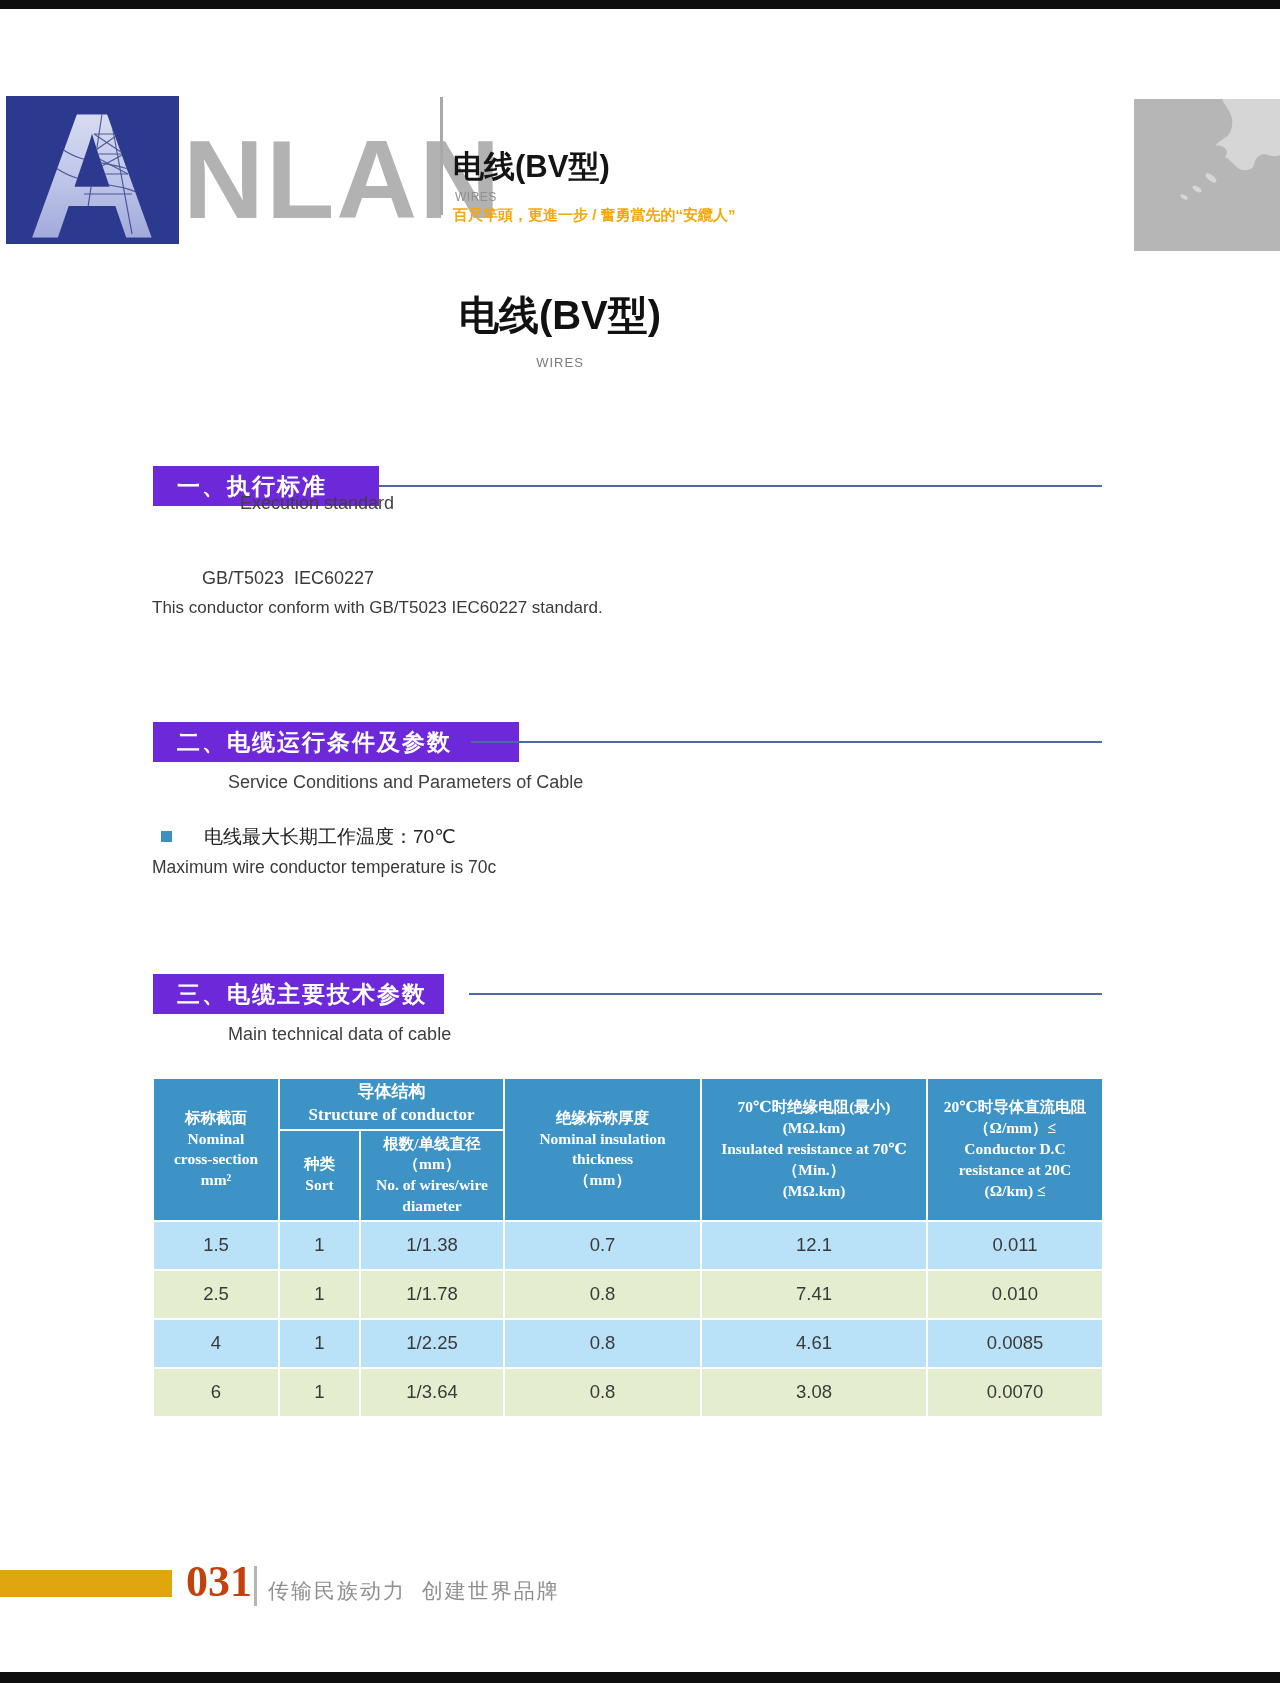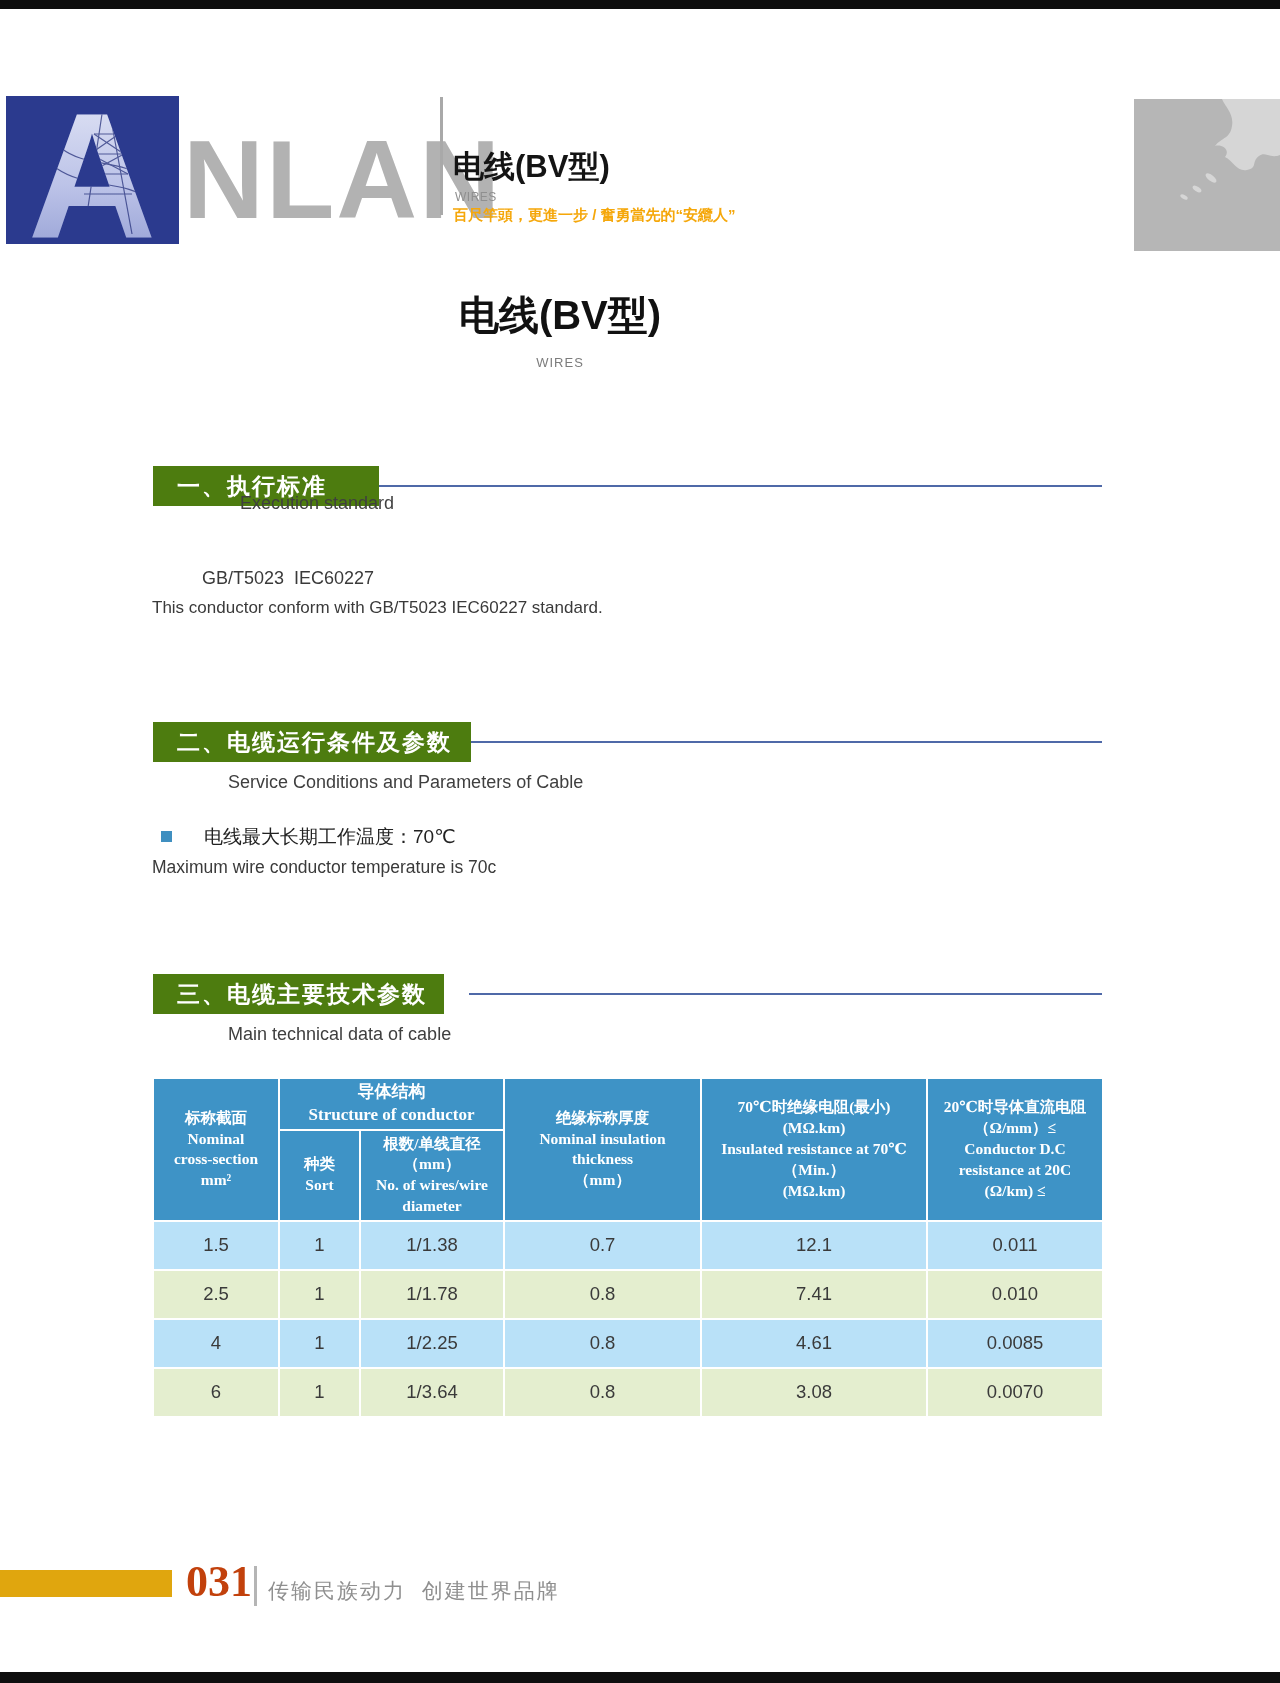--- a/index.html
+++ b/index.html
@@ -25,21 +25,21 @@
   .prod-en { left:455px; top:190px; font-size:12px; color:#8f8f8f; letter-spacing:0.5px; }
   .tagline { left:453px; top:206px; font-size:15px; font-weight:bold; color:#f5a70a; white-space:pre; }
   .map-box { left:1134px; top:99px; width:146px; height:152px; }
 
   
   .hero { left:0; top:288px; width:1120px; text-align:center; }
   .hero-title { font-size:40px; font-weight:bold; color:#111; }
   .hero-sub { margin-top:12px; font-size:13px; color:#7c7c7c; letter-spacing:1px; }
 
   
-  .sec-bar { height:40px; background:#4d7c0f; color:#ffffff; font-size:23px; font-weight:bold;
+  .sec-bar { height:40px; background:#6d28d9; color:#ffffff; font-size:23px; font-weight:bold;
              letter-spacing:2px; line-height:40px; padding-left:24px; box-sizing:border-box; }
   .sec-rule { height:2px; background:#4f69a8; }
   .sec-sub { font-size:18px; color:#3f3f3f; }
   .body-text { font-size:17px; color:#3a3a3a; }
   .pre { white-space:pre;text-align:center; }
   .bullet-marker { width:11px; height:11px; background:#3f8fc0; }
   .bullet-text { font-size:19px; color:#222222; }
 
   
   .spec-table { border-collapse:collapse; table-layout:fixed; width:950px; }
@@ -110,21 +110,21 @@
   <div class="hero-title">电线(BV型)</div>
   <div class="hero-sub">WIRES</div>
 </div>
 
 <div class="abs sec-bar" style="left:153px; top:466px; width:226px;">一、执行标准</div>
 <div class="abs sec-rule" style="left:379px; top:485px; width:723px;"></div>
 <div class="abs sec-sub" style="left:240px; top:493px;">Execution standard</div>
 <div class="abs body-text pre" style="left:202px; top:568px; font-size:18px;">GB/T5023  IEC60227</div>
 <div class="abs body-text" style="left:152px; top:598px;">This conductor conform with GB/T5023  IEC60227 standard.</div>
 
-<div class="abs sec-bar" style="left:153px; top:722px; width:318px;">二、电缆运行条件及参数</div>
+<div class="abs sec-bar" style="left:153px; top:722px; width:366px;">二、电缆运行条件及参数</div>
 <div class="abs sec-rule" style="left:471px; top:741px; width:631px;"></div>
 <div class="abs sec-sub" style="left:228px; top:772px;">Service Conditions and Parameters of Cable</div>
 <div class="abs bullet-marker" style="left:161px; top:831px;"></div>
 <div class="abs bullet-text" style="left:190px; top:824px;margin-left:14px;">电线最大长期工作温度：70℃</div>
 <div class="abs body-text" style="left:152px; top:857px; font-size:17.5px;">Maximum wire conductor temperature is 70c</div>
 
 <div class="abs sec-bar" style="left:153px; top:974px; width:291px;">三、电缆主要技术参数</div>
 <div class="abs sec-rule" style="left:469px; top:993px; width:633px;"></div>
 <div class="abs sec-sub" style="left:228px; top:1024px;">Main technical data of cable</div>
 

